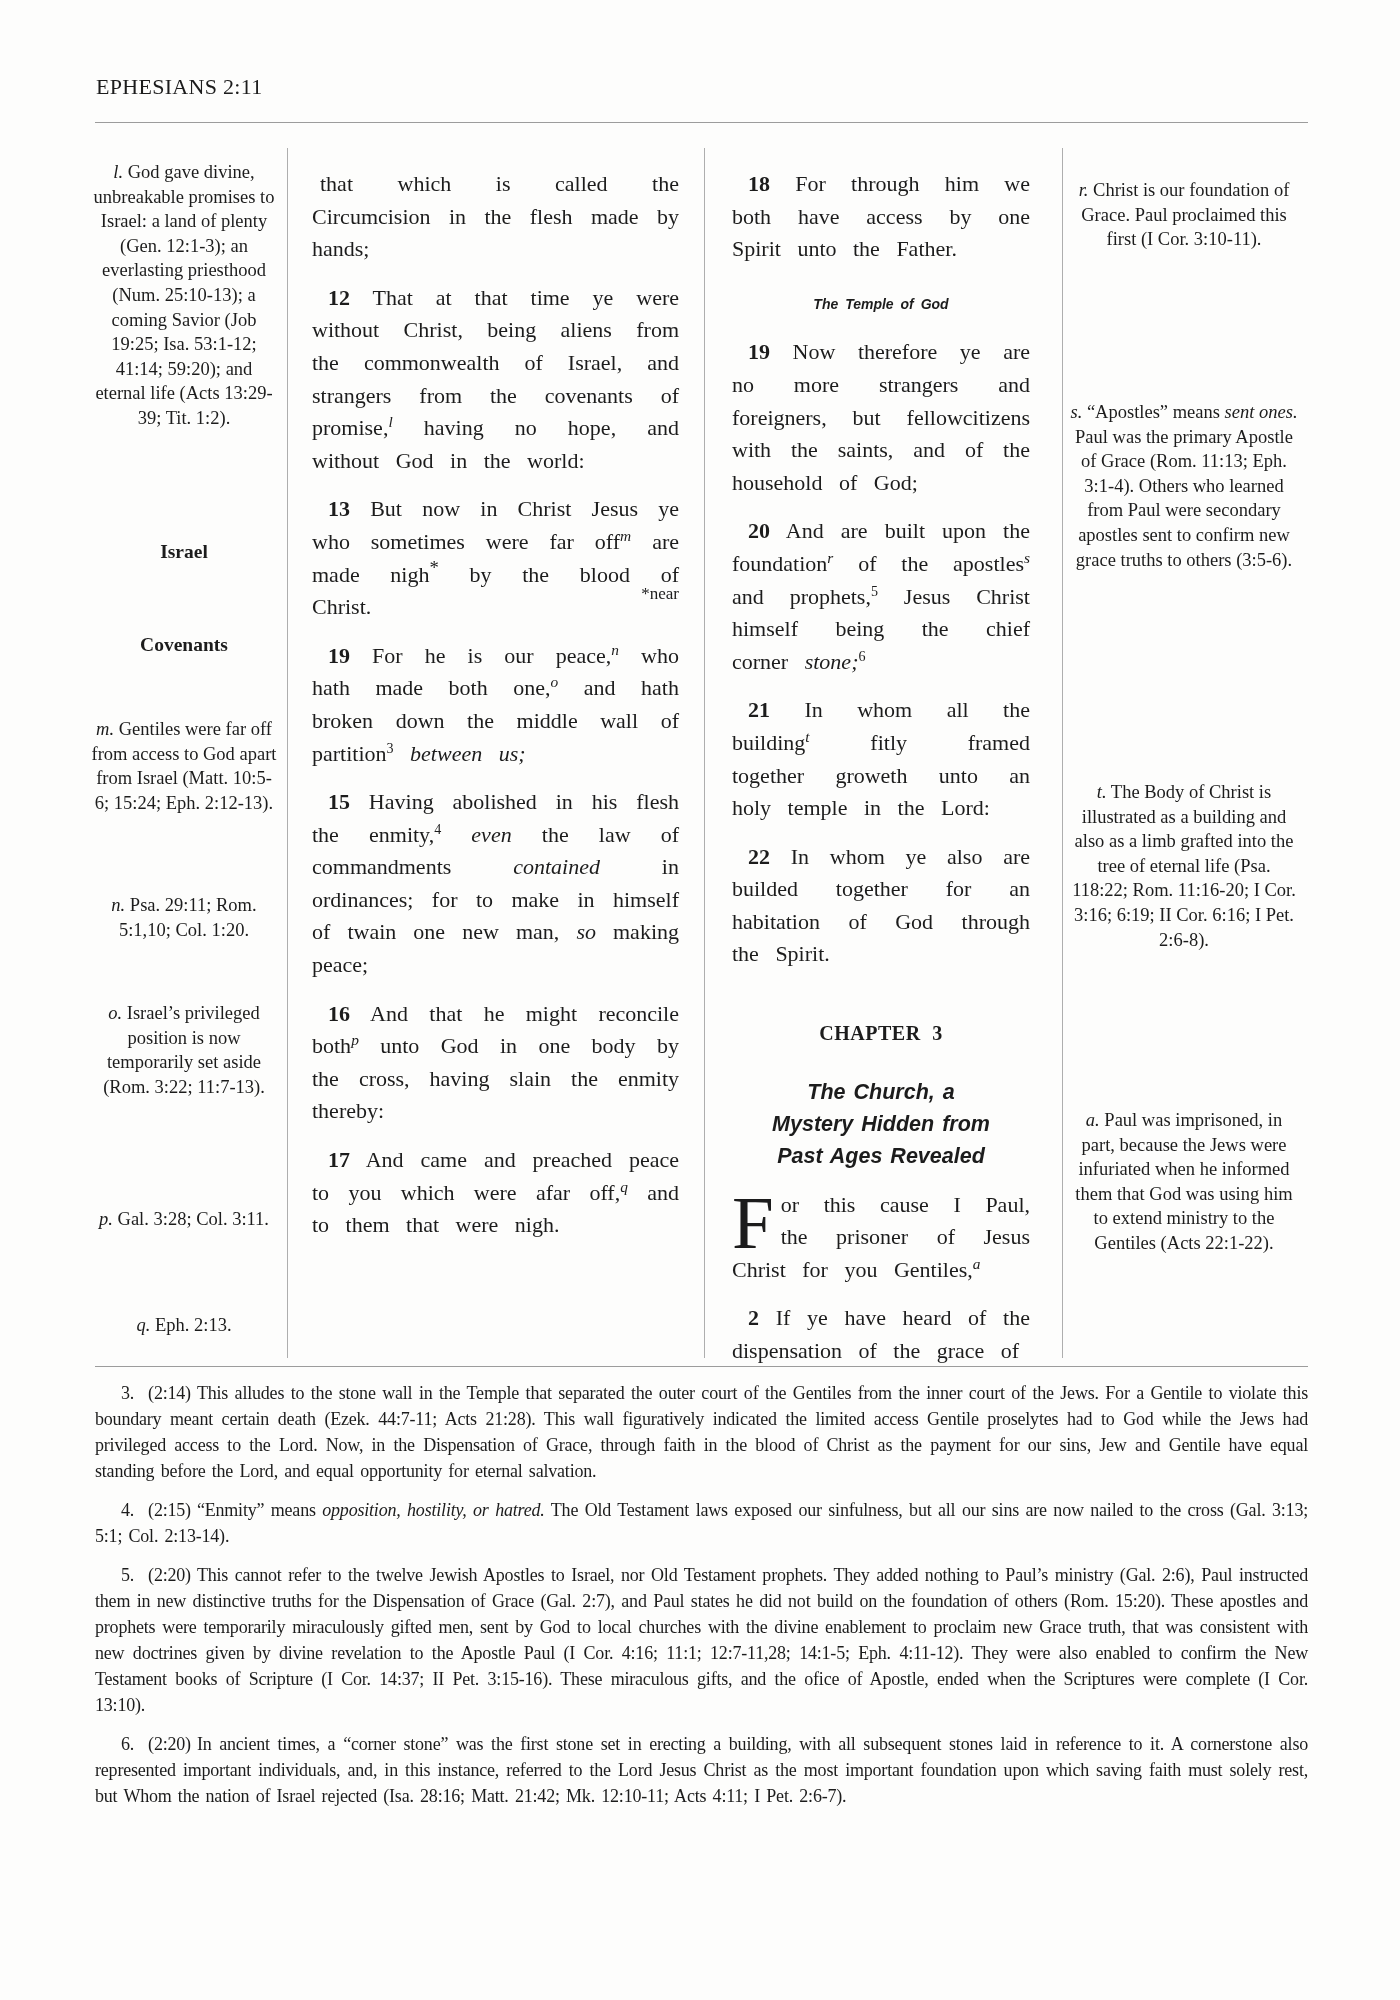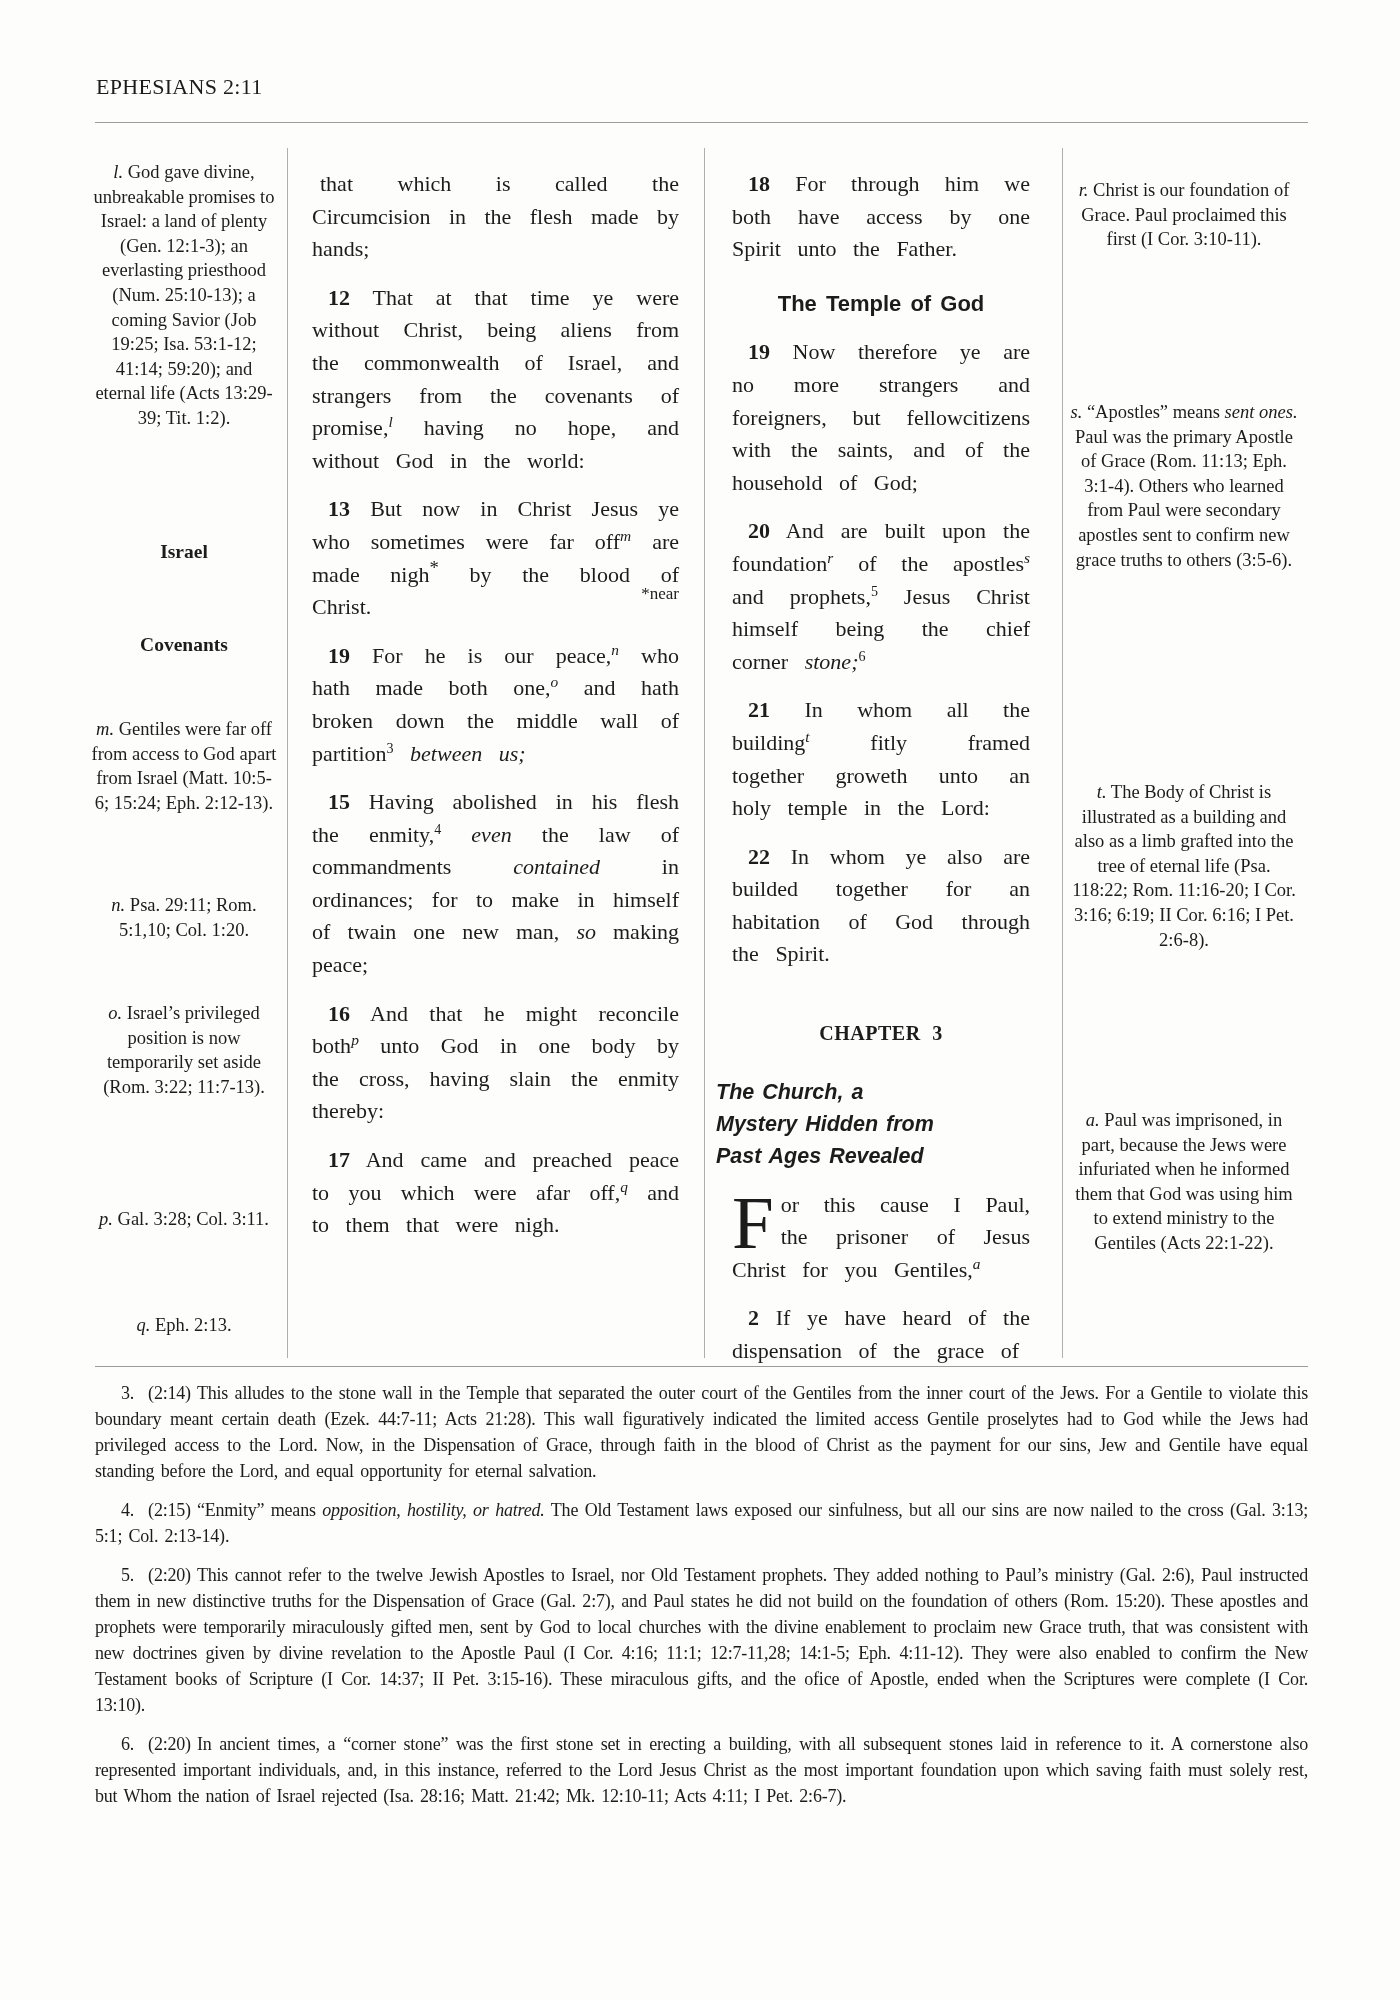--- a/index.html
+++ b/index.html
@@ -21,27 +21,27 @@
   .col p{margin:16px;padding:0;}
   .verse{text-indent:16px;position:relative;}
   .cont{text-indent:8px;}
   .vnum{font-weight:700;}
   sup{line-height:0;}
   .sl{font-size:70%;}
   .sn{font-size:64%;}
   .sr{font-size:85%;}
   .near{position:absolute;right:0;bottom:20px;font-size:17px;
         word-spacing:normal;line-height:normal;}
-  .subhead{font-family:"Liberation Sans",sans-serif;font-weight:700;
-           font-size:22px;text-align:center;text-indent:0;margin:22px 0 15px;
+  .subhead{font-family:"Liberation Sans",sans-serif;font-style:italic;font-weight:700;
+           font-size:14px;text-align:center;text-indent:0;margin:22px 0 15px;
            word-spacing:3px;}
   .chapter{font-family:"Liberation Serif",serif;font-size:20px;font-weight:700;
            text-align:center;text-indent:0;margin:46px 0 0;word-spacing:6px;letter-spacing:.5px;}
   .bigsub{font-family:"Liberation Sans",sans-serif;font-style:italic;font-weight:700;
-          font-size:21.5px;line-height:32px;margin:26px 0 17px;word-spacing:2px;}
+          font-size:21.5px;line-height:32px;text-align:center;margin:26px 0 17px;word-spacing:2px;}
   .bigsub .line{display:block;}
   .dropv{text-indent:0;}
   .dcap{float:left;font-size:75px;line-height:58px;padding:5px 7px 0 0;}
 
   .notes{position:absolute;font-size:18.5px;line-height:24.6px;}
   .notes-left{left:90px;top:156px;width:188px;height:1215px;}
   .notes-right{left:1070px;top:156px;width:228px;height:1215px;}
   .note{position:absolute;left:0;right:0;margin:0;text-align:center;}
   .mnote-head{position:absolute;left:0;right:0;margin:0;text-align:center;
               font-weight:700;font-size:19.5px;}

